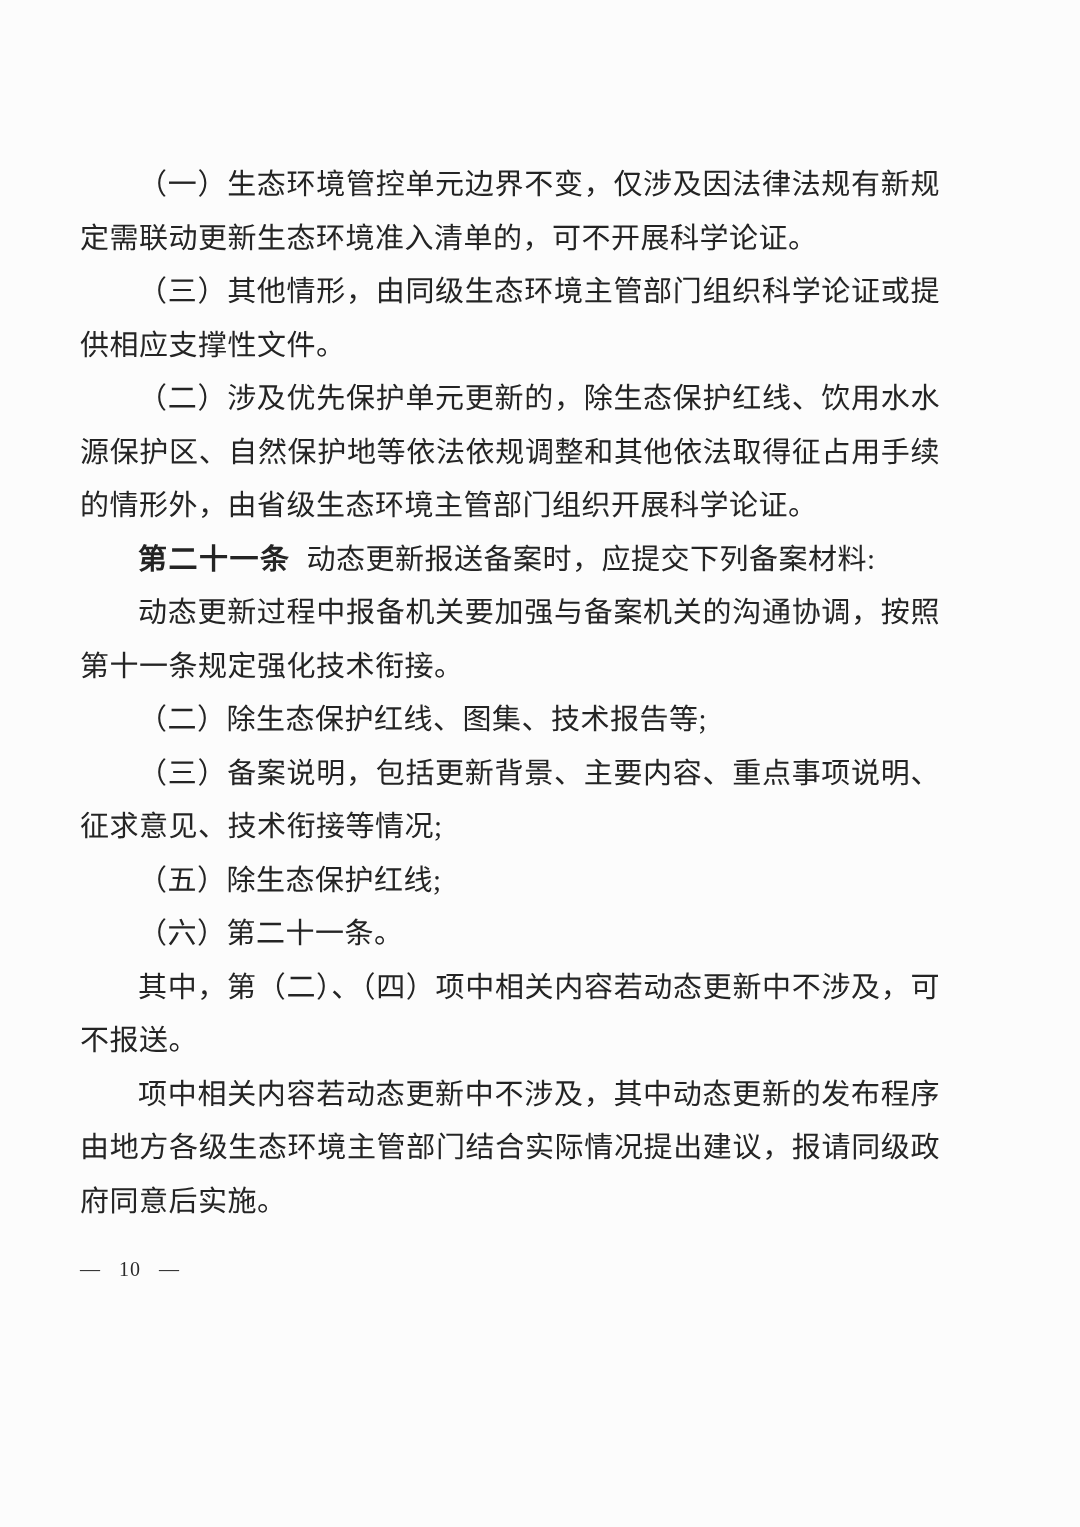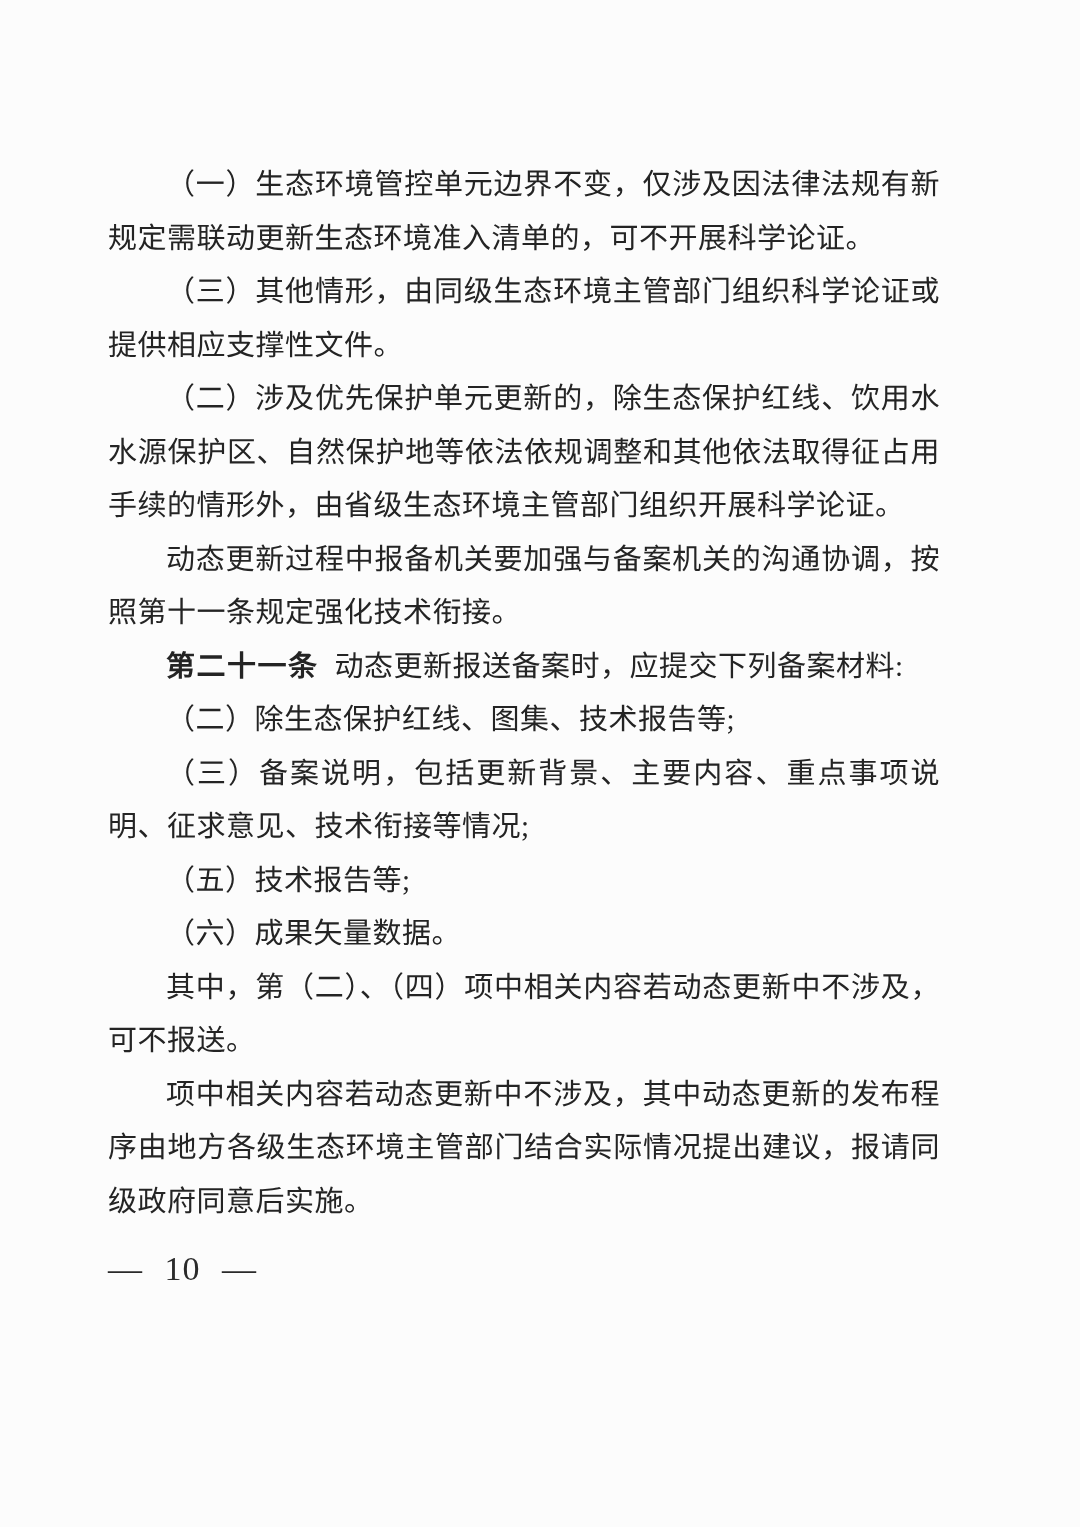--- a/index.html
+++ b/index.html
@@ -10,21 +10,21 @@
   .page {
     position: relative;
     width: 1080px;
     height: 1527px;
     margin: 0 auto;
     background: #fcfcfc;
     color: #242424;
     font-family: "Liberation Serif", "DejaVu Serif", serif;
     overflow: hidden;
     box-sizing: border-box;
-    padding: 158px 140px 0 108px;
+    padding: 158px 140px 0 80px;
   }
   .content p.para {
     margin: 0;
     font-size: 29px;
     line-height: 53.5px;
     text-align: justify;
     text-justify: inter-ideograph;
     text-indent: 2em;
     letter-spacing: 0.5px;
     word-break: break-all;
@@ -35,43 +35,43 @@
   .article-no {
     font-weight: bold;
     margin-right: 0.55em;
     letter-spacing: 1.5px;
   }
   .article-body {
     letter-spacing: 0.5px;
   }
   .footer {
     margin-top: 26px;
-    font-size: 34px;
+    font-size: 20px;
     line-height: 30px;
     color: #2a2a2a;
     text-align: left;
   }
   .footer .page-num {
     word-spacing: 12px;
     letter-spacing: 1px;
   }
 </style>
 </head>
 <body>
 
 <div class="page">
   <main class="content">
     <p class="para">（一）生态环境管控单元边界不变，仅涉及因法律法规有新规定需联动更新生态环境准入清单的，可不开展科学论证。</p>
     <p class="para">（三）其他情形，由同级生态环境主管部门组织科学论证或提供相应支撑性文件。</p>
     <p class="para">（二）涉及优先保护单元更新的，除生态保护红线、饮用水水源保护区、自然保护地等依法依规调整和其他依法取得征占用手续的情形外，由省级生态环境主管部门组织开展科学论证。</p>
+    <p class="para"><strong class="article-no">第二十一条</strong><span class="article-body">动态更新报送备案时，应提交下列备案材料:</span></p>
     <p class="para">动态更新过程中报备机关要加强与备案机关的沟通协调，按照第十一条规定强化技术衔接。</p>
-    <p class="para"><strong class="article-no">第二十一条</strong><span class="article-body">动态更新报送备案时，应提交下列备案材料:</span></p>
     <p class="para">（二）除生态保护红线、图集、技术报告等;</p>
     <p class="para">（三）备案说明，包括更新背景、主要内容、重点事项说明、征求意见、技术衔接等情况;</p>
-    <p class="para">（五）技术报告等;</p>
-    <p class="para">（六）成果矢量数据。</p>
+    <p class="para">（五）除生态保护红线;</p>
+    <p class="para">（六）第二十一条。</p>
     <p class="para">其中，第（二）、（四）项中相关内容若动态更新中不涉及，可不报送。</p>
     <p class="para">项中相关内容若动态更新中不涉及，其中动态更新的发布程序由地方各级生态环境主管部门结合实际情况提出建议，报请同级政府同意后实施。</p>
   </main>
   <footer class="footer">
     <span class="page-num">— 10 —</span>
   </footer>
 </div>
 
 </body></html>

